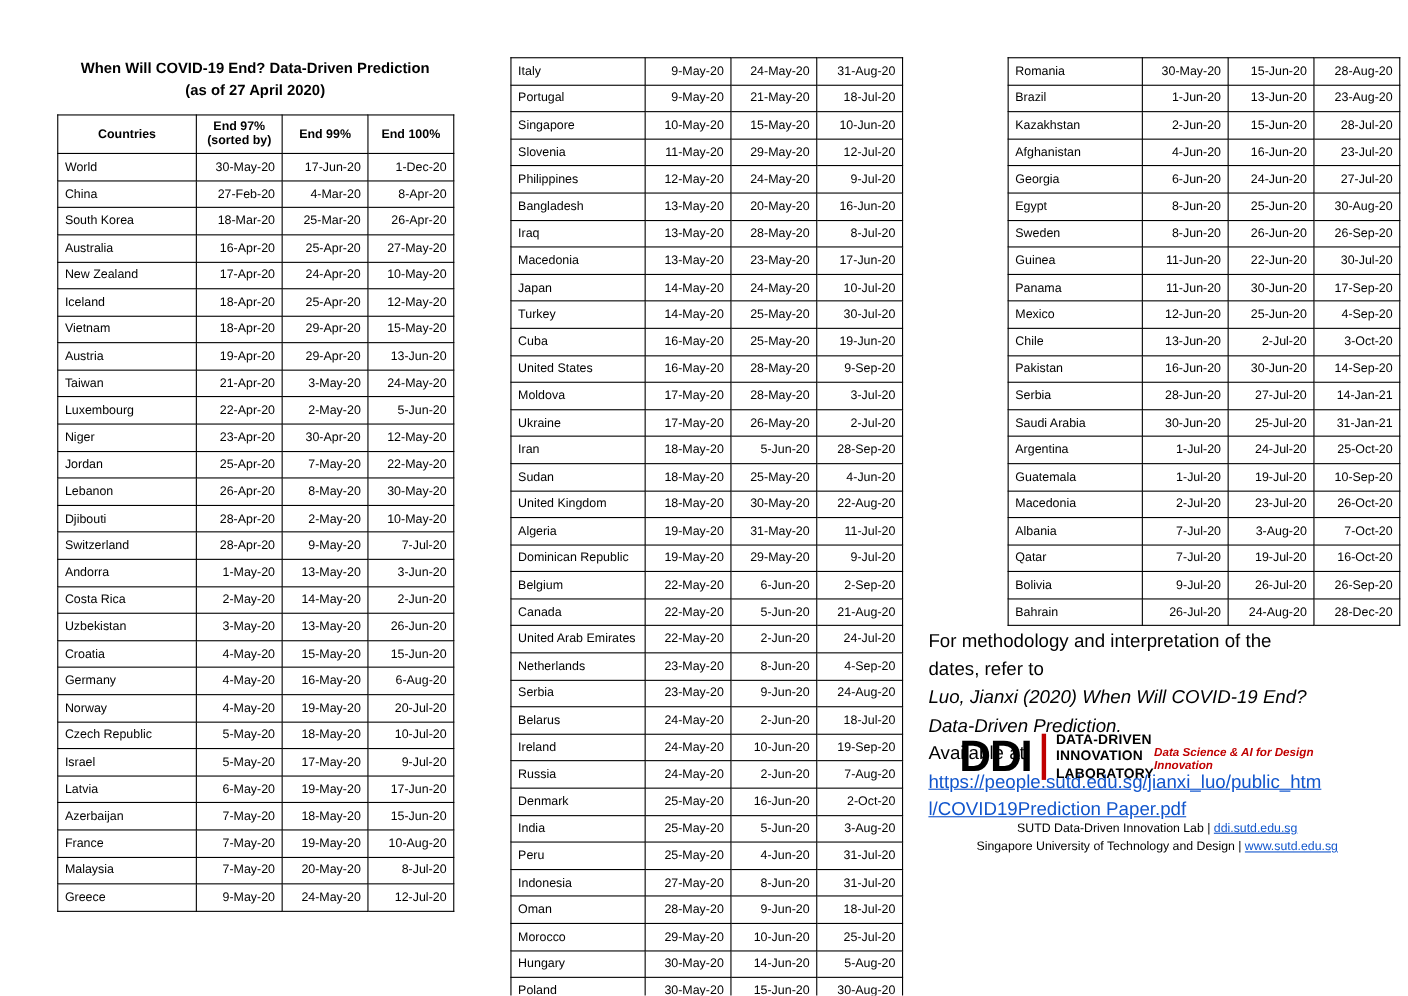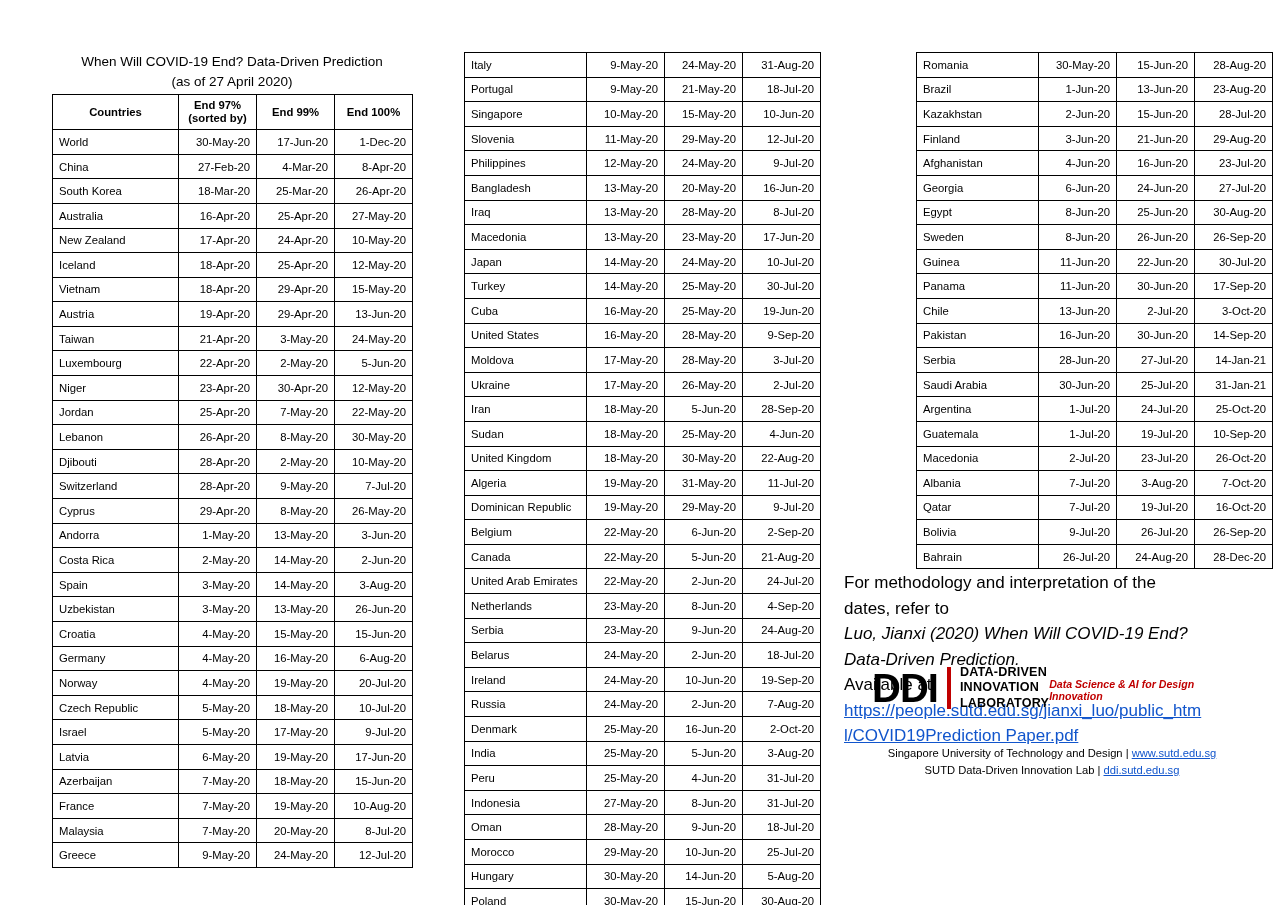--- a/index.html
+++ b/index.html
@@ -22,24 +22,24 @@
 
   
   .col1 {
     position: absolute;
     left: 52px;
     top: 52px;
     width: 360px;
   }
   .title {
     font-size: 13.5px;
-    font-weight: normal;
+    font-weight: bold;
     text-align: center;
     line-height: 1.45;
-    margin-bottom: 3px;
+    margin-bottom: 13px;
     width: 360px;
   }
   .title span { display: block; }
 
   table.grid {
     border-collapse: collapse;
     table-layout: fixed;
     font-size: 11.3px;
   }
   table.grid td, table.grid th {
@@ -278,42 +278,30 @@
             <td class="date">2-May-20</td>
             <td class="date">10-May-20</td>
           </tr>
           <tr>
             <td class="country">Switzerland</td>
             <td class="date">28-Apr-20</td>
             <td class="date">9-May-20</td>
             <td class="date">7-Jul-20</td>
           </tr>
           <tr>
-            <td class="country">Cyprus</td>
-            <td class="date">29-Apr-20</td>
-            <td class="date">8-May-20</td>
-            <td class="date">26-May-20</td>
-          </tr>
-          <tr>
             <td class="country">Andorra</td>
             <td class="date">1-May-20</td>
             <td class="date">13-May-20</td>
             <td class="date">3-Jun-20</td>
           </tr>
           <tr>
             <td class="country">Costa Rica</td>
             <td class="date">2-May-20</td>
             <td class="date">14-May-20</td>
             <td class="date">2-Jun-20</td>
-          </tr>
-          <tr>
-            <td class="country">Spain</td>
-            <td class="date">3-May-20</td>
-            <td class="date">14-May-20</td>
-            <td class="date">3-Aug-20</td>
           </tr>
           <tr>
             <td class="country">Uzbekistan</td>
             <td class="date">3-May-20</td>
             <td class="date">13-May-20</td>
             <td class="date">26-Jun-20</td>
           </tr>
           <tr>
             <td class="country">Croatia</td>
             <td class="date">4-May-20</td>
@@ -622,26 +610,20 @@
             <td class="date">13-Jun-20</td>
             <td class="date">23-Aug-20</td>
           </tr>
           <tr>
             <td class="country">Kazakhstan</td>
             <td class="date">2-Jun-20</td>
             <td class="date">15-Jun-20</td>
             <td class="date">28-Jul-20</td>
           </tr>
           <tr>
-            <td class="country">Finland</td>
-            <td class="date">3-Jun-20</td>
-            <td class="date">21-Jun-20</td>
-            <td class="date">29-Aug-20</td>
-          </tr>
-          <tr>
             <td class="country">Afghanistan</td>
             <td class="date">4-Jun-20</td>
             <td class="date">16-Jun-20</td>
             <td class="date">23-Jul-20</td>
           </tr>
           <tr>
             <td class="country">Georgia</td>
             <td class="date">6-Jun-20</td>
             <td class="date">24-Jun-20</td>
             <td class="date">27-Jul-20</td>
@@ -662,20 +644,26 @@
             <td class="country">Guinea</td>
             <td class="date">11-Jun-20</td>
             <td class="date">22-Jun-20</td>
             <td class="date">30-Jul-20</td>
           </tr>
           <tr>
             <td class="country">Panama</td>
             <td class="date">11-Jun-20</td>
             <td class="date">30-Jun-20</td>
             <td class="date">17-Sep-20</td>
+          </tr>
+          <tr>
+            <td class="country">Mexico</td>
+            <td class="date">12-Jun-20</td>
+            <td class="date">25-Jun-20</td>
+            <td class="date">4-Sep-20</td>
           </tr>
           <tr>
             <td class="country">Chile</td>
             <td class="date">13-Jun-20</td>
             <td class="date">2-Jul-20</td>
             <td class="date">3-Oct-20</td>
           </tr>
           <tr>
             <td class="country">Pakistan</td>
             <td class="date">16-Jun-20</td>
@@ -755,20 +743,20 @@
         <div>DATA-DRIVEN</div>
         <div>INNOVATION</div>
         <div>LABORATORY</div>
       </span>
     </div>
     <div class="ddi-tagline">Data Science &amp; AI for Design Innovation</div>
   </div>
 
   <div class="footer-lines">
     <div>
+      <span>SUTD Data-Driven Innovation Lab | </span><a class="link" href="#">ddi.sutd.edu.sg</a>
+    </div>
+    <div>
       <span>Singapore University of Technology and Design | </span><a class="link" href="#">www.sutd.edu.sg</a>
     </div>
-    <div>
-      <span>SUTD Data-Driven Innovation Lab | </span><a class="link" href="#">ddi.sutd.edu.sg</a>
-    </div>
   </div>
 
 </div>
 
 </body></html>

